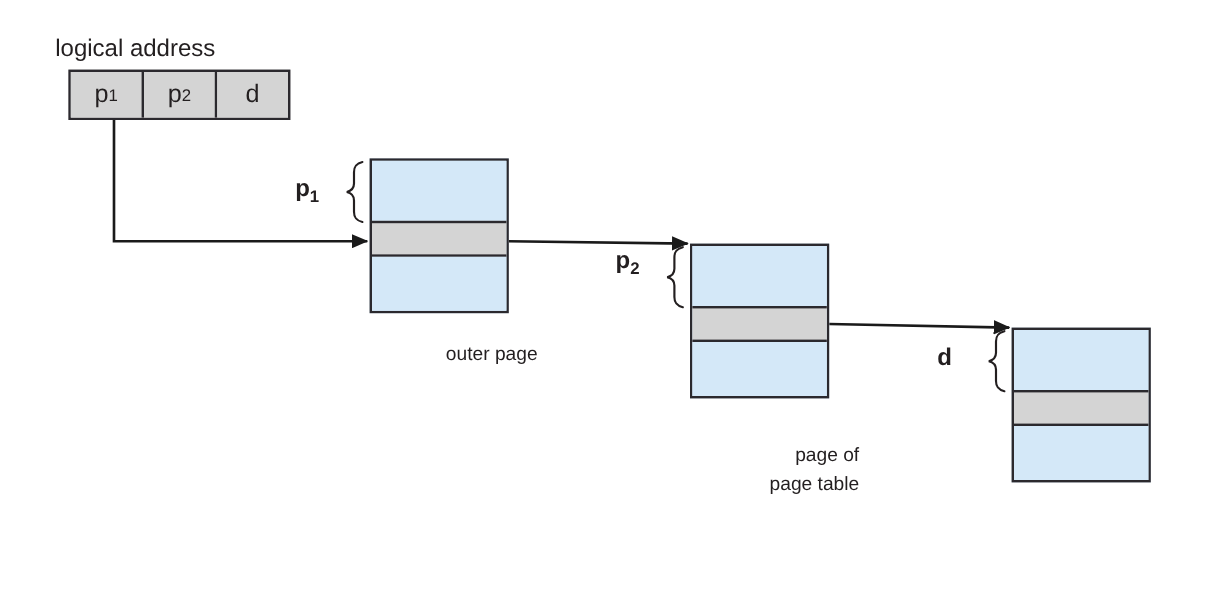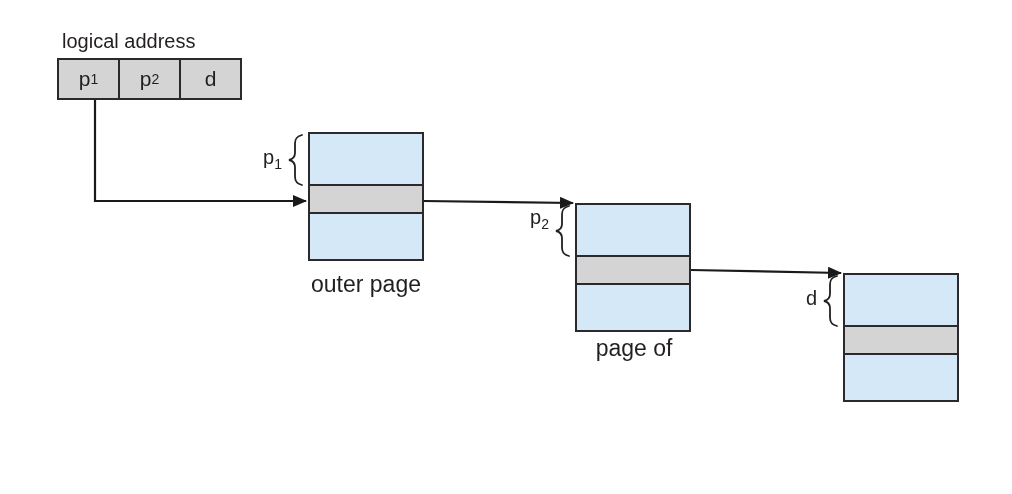--- a/index.html
+++ b/index.html
@@ -50,45 +50,47 @@
   }
   .prow-top { height: 50px; background: var(--cell-blue); }
   .prow-sel {
     height: 26px; background: var(--cell-gray);
     border-top: 2px solid var(--border);
     border-bottom: 2px solid var(--border);
   }
   .prow-bottom { height: 45px; background: var(--cell-blue); }
   .caption {
     width: 164px;
-    text-align: center;
-    font-size: 23px;
+    text-align: right;
+    font-size: 16px;
     line-height: 24px;
     color: var(--text);
+    margin-top: 12px;
   }
   .brace-label {
     width: 36px;
-    text-align: right;
+    text-align: left;
     font-size: 20px;
     color: var(--text);
+    font-weight: bold;
   }
   svg.overlay {
     position: absolute; left: 0; top: 0;
     pointer-events: none;
   }
   .arrow { stroke: var(--line); stroke-width: 2.2; fill: none; }
   .arrowhead { fill: var(--line); }
   .brace { stroke: var(--text); stroke-width: 1.8; fill: none; }
 </style>
 </head>
 <body>
 
 <div class="canvas">
 
-  <div class="abs diagram-label" style="left:62px; top:30px;">logical address</div>
+  <div class="abs diagram-label" style="left:46px; top:30px;">logical address</div>
 
   <div class="abs la-box">
     <div class="la-cell">
         <span>p</span>
         <sub>1</sub>
       </div>
     <div class="la-cell">
         <span>p</span>
         <sub>2</sub>
       </div>
@@ -126,22 +128,23 @@
   </div>
   <div class="abs caption" style="left:284px; top:272px;">
     <div>outer page</div>
   </div>
 
   <div class="abs ptable" style="left:575px; top:203px;">
     <div class="prow-top"></div>
     <div class="prow-sel"></div>
     <div class="prow-bottom"></div>
   </div>
-  <div class="abs caption" style="left:552px; top:336px;">
+  <div class="abs caption" style="left:552px; top:356px;">
     <div>page of</div>
+    <div>page table</div>
   </div>
 
   <div class="abs ptable" style="left:843px; top:273px;">
     <div class="prow-top"></div>
     <div class="prow-sel"></div>
     <div class="prow-bottom"></div>
   </div>
 
 </div>
 

